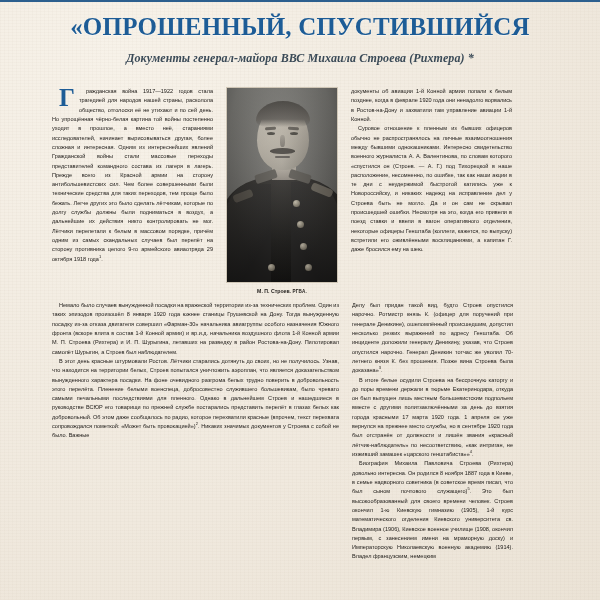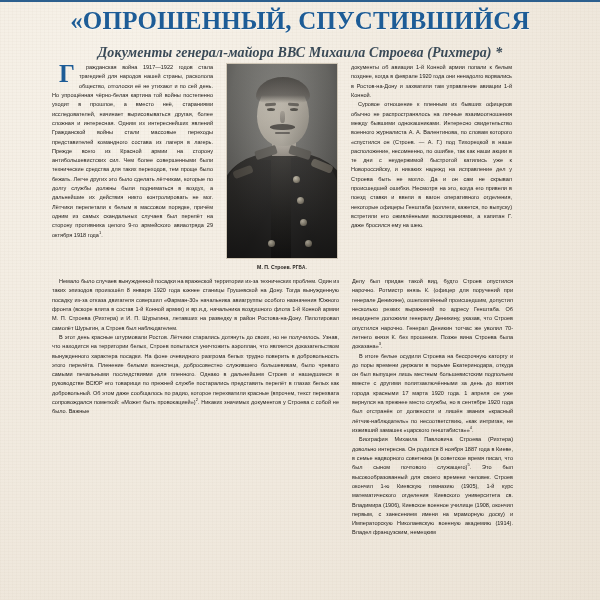--- a/index.html
+++ b/index.html
@@ -32,39 +32,39 @@
 
   .content { position: relative; z-index: 1; padding: 0 52px; }
 
   
   .rule-top {
     height: 2px;
     background: #2c5f8e;
     margin: 0 0 0 0;
     position: absolute; left: 0; right: 0; top: 0;
   }
-  .title-block { text-align: center; padding-top: 8px; }
+  .title-block { text-align: center; padding-top: 14px; }
   .title {
     font-family: "Liberation Serif", serif;
     font-weight: bold;
     color: #1d5c96;
     font-size: 25px;
     line-height: 1.04;
     letter-spacing: 0.2px;
     margin: 0;
     text-shadow: 0 1px 0 rgba(255,255,255,.5);
   }
   .subtitle {
     font-family: "Liberation Serif", serif;
     font-style: italic;
     font-weight: bold;
     color: #3a4a57;
-    font-size: 14px;
+    font-size: 12px;
     margin-top: 11px;
-    margin-bottom: 2px;
+    margin-bottom: 21px;
     letter-spacing: .1px;
   }
 
   
   .body-wrap {
     display: flex;
     gap: 13px;
     align-items: flex-start;
   }
   .col {

